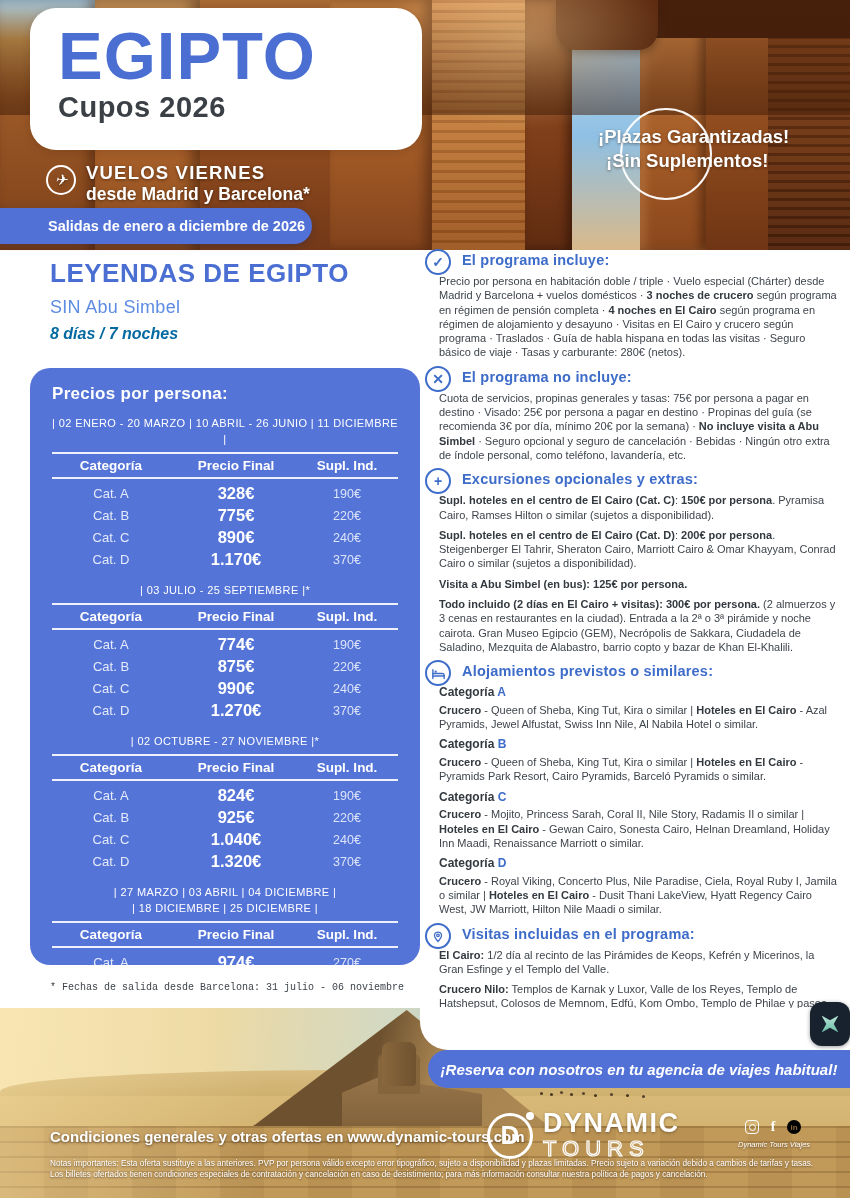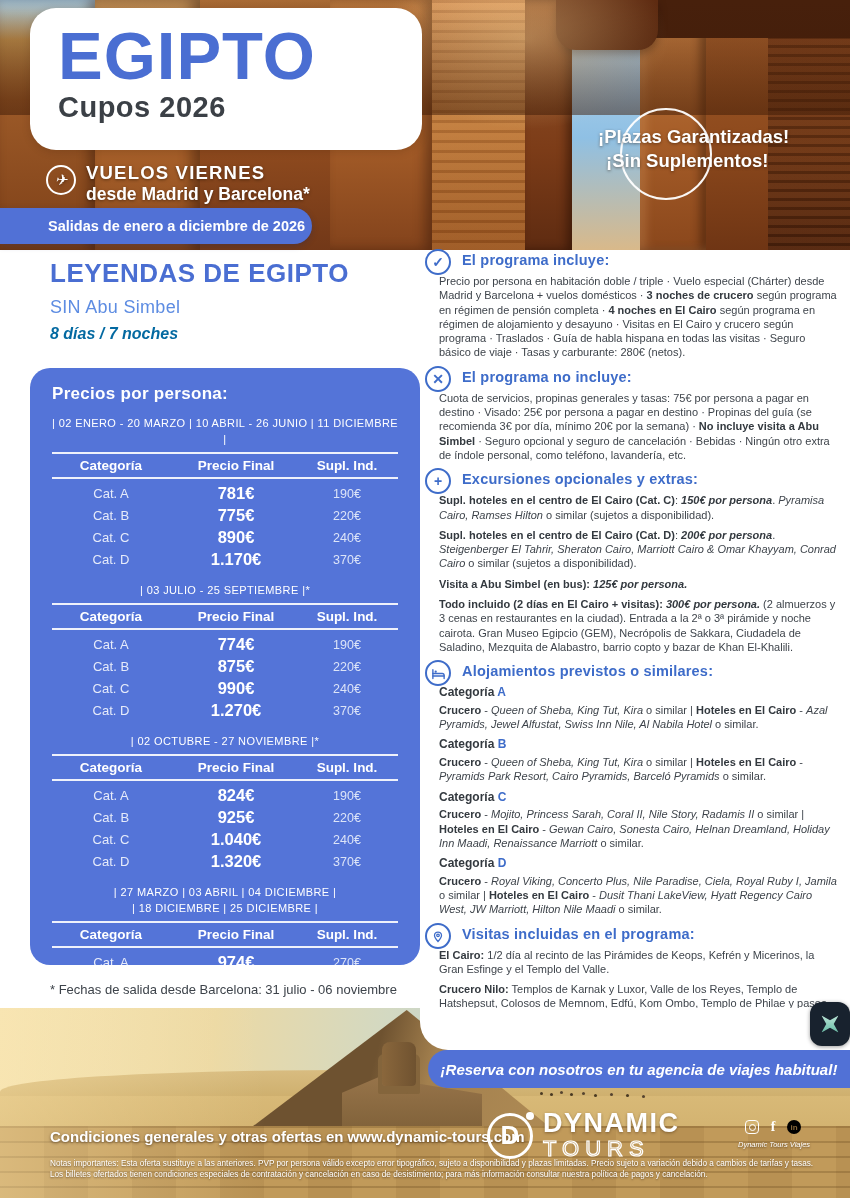--- a/index.html
+++ b/index.html
@@ -54,32 +54,32 @@
   .panel-heading { font-size:17px; font-weight:bold; letter-spacing:.3px; margin-bottom:12px; }
   .ptable { margin-bottom:10px; }
   .pdates { text-align:center; font-size:11px; font-weight:normal; letter-spacing:.4px; line-height:1.45; margin-bottom:4px;margin-top:12px; }
   .prow { display:grid; grid-template-columns:118px 132px 90px; align-items:center; }
   .prow span { text-align:center; }
   .phead { border-top:2px solid rgba(255,255,255,.9); border-bottom:2px solid rgba(255,255,255,.9); padding:4px 0; font-size:13.5px; font-weight:bold; margin-bottom:4px; }
   .pbody { padding:1.5px 0; }
   .pbody span:nth-child(1) { font-size:13px; color:#e6ebfa; }
   .pbody span:nth-child(2) { font-size:16.5px; font-weight:bold; }
   .pbody span:nth-child(3) { font-size:12.5px; color:#dce4f8; }
-  .footnote { position:absolute; left:50px; top:982px; font-size:13px; color:#3d434a; }
+  .footnote { position:absolute; left:50px; top:982px; font-size:10px; color:#3d434a;font-family:Liberation Mono, monospace; }
 
   
   .right-col { position:absolute; left:425px; top:252px; width:412px; color:#3e444b; }
   .sec { position:relative; margin-bottom:9px; }
   .sico { position:absolute; left:0; top:-3px; width:26px; height:26px; border:2.5px solid #3e6cc9; border-radius:50%; color:#3e6cc9; display:flex; align-items:center; justify-content:center; font-size:14px; font-weight:bold; font-style:normal; background:#fff; }
   .sico i { font-style:normal; }
   .shead { font-size:14.5px; font-weight:bold; color:#3e6cc9; margin:0 0 6px 37px; letter-spacing:.2px; }
   .sbody { padding-left:14px; font-size:11px; line-height:1.3; }
   .sbody p { margin-bottom:6px; }
   .sbody .b { font-weight:bold; color:#33393f; }
-  .sbody .i { font-style:italic; }
+  .sbody .i { }
   .cat-label { font-size:12px; font-weight:bold; color:#33393f; margin:2px 0 2px 0; }
   .cat-label .letter { color:#3e6cc9; }
 
   
   .bphoto { position:absolute; left:0; top:1008px; width:850px; height:190px; overflow:hidden;
             background:linear-gradient(95deg,#f3e3b4 0%,#ecd9a4 25%,#d3d9c2 45%,#a9c9de 72%,#c2d9e6 100%); }
   .bphoto div { position:absolute; }
   .hills { left:0; top:62px; width:850px; height:36px; background:linear-gradient(180deg,#d8bc80,#cbab68); border-radius:40% 20% 0 0/60% 30% 0 0; }
   .sand { left:0; top:88px; width:850px; height:102px; background:linear-gradient(180deg,#d8b977,#c9a663); }
   .pyr { left:232px; top:2px; width:336px; height:132px; background:linear-gradient(105deg,#6e5230 42%,#a3804e 58%,#b08c55 100%); clip-path:polygon(52% 0, 100% 100%, 0 100%); }
@@ -167,21 +167,21 @@
     <div id="price-tables">
         <div class="ptable">
           <div class="pdates">| 02 ENERO - 20 MARZO | 10 ABRIL - 26 JUNIO | 11 DICIEMBRE |</div>
           <div class="prow phead">
             <span>Categoría</span>
             <span>Precio Final</span>
             <span>Supl. Ind.</span>
           </div>
           <div class="prow pbody">
             <span>Cat. A</span>
-            <span>781€</span>
+            <span>328€</span>
             <span>190€</span>
           </div>
           <div class="prow pbody">
             <span>Cat. B</span>
             <span>775€</span>
             <span>220€</span>
           </div>
           <div class="prow pbody">
             <span>Cat. C</span>
             <span>890€</span>

